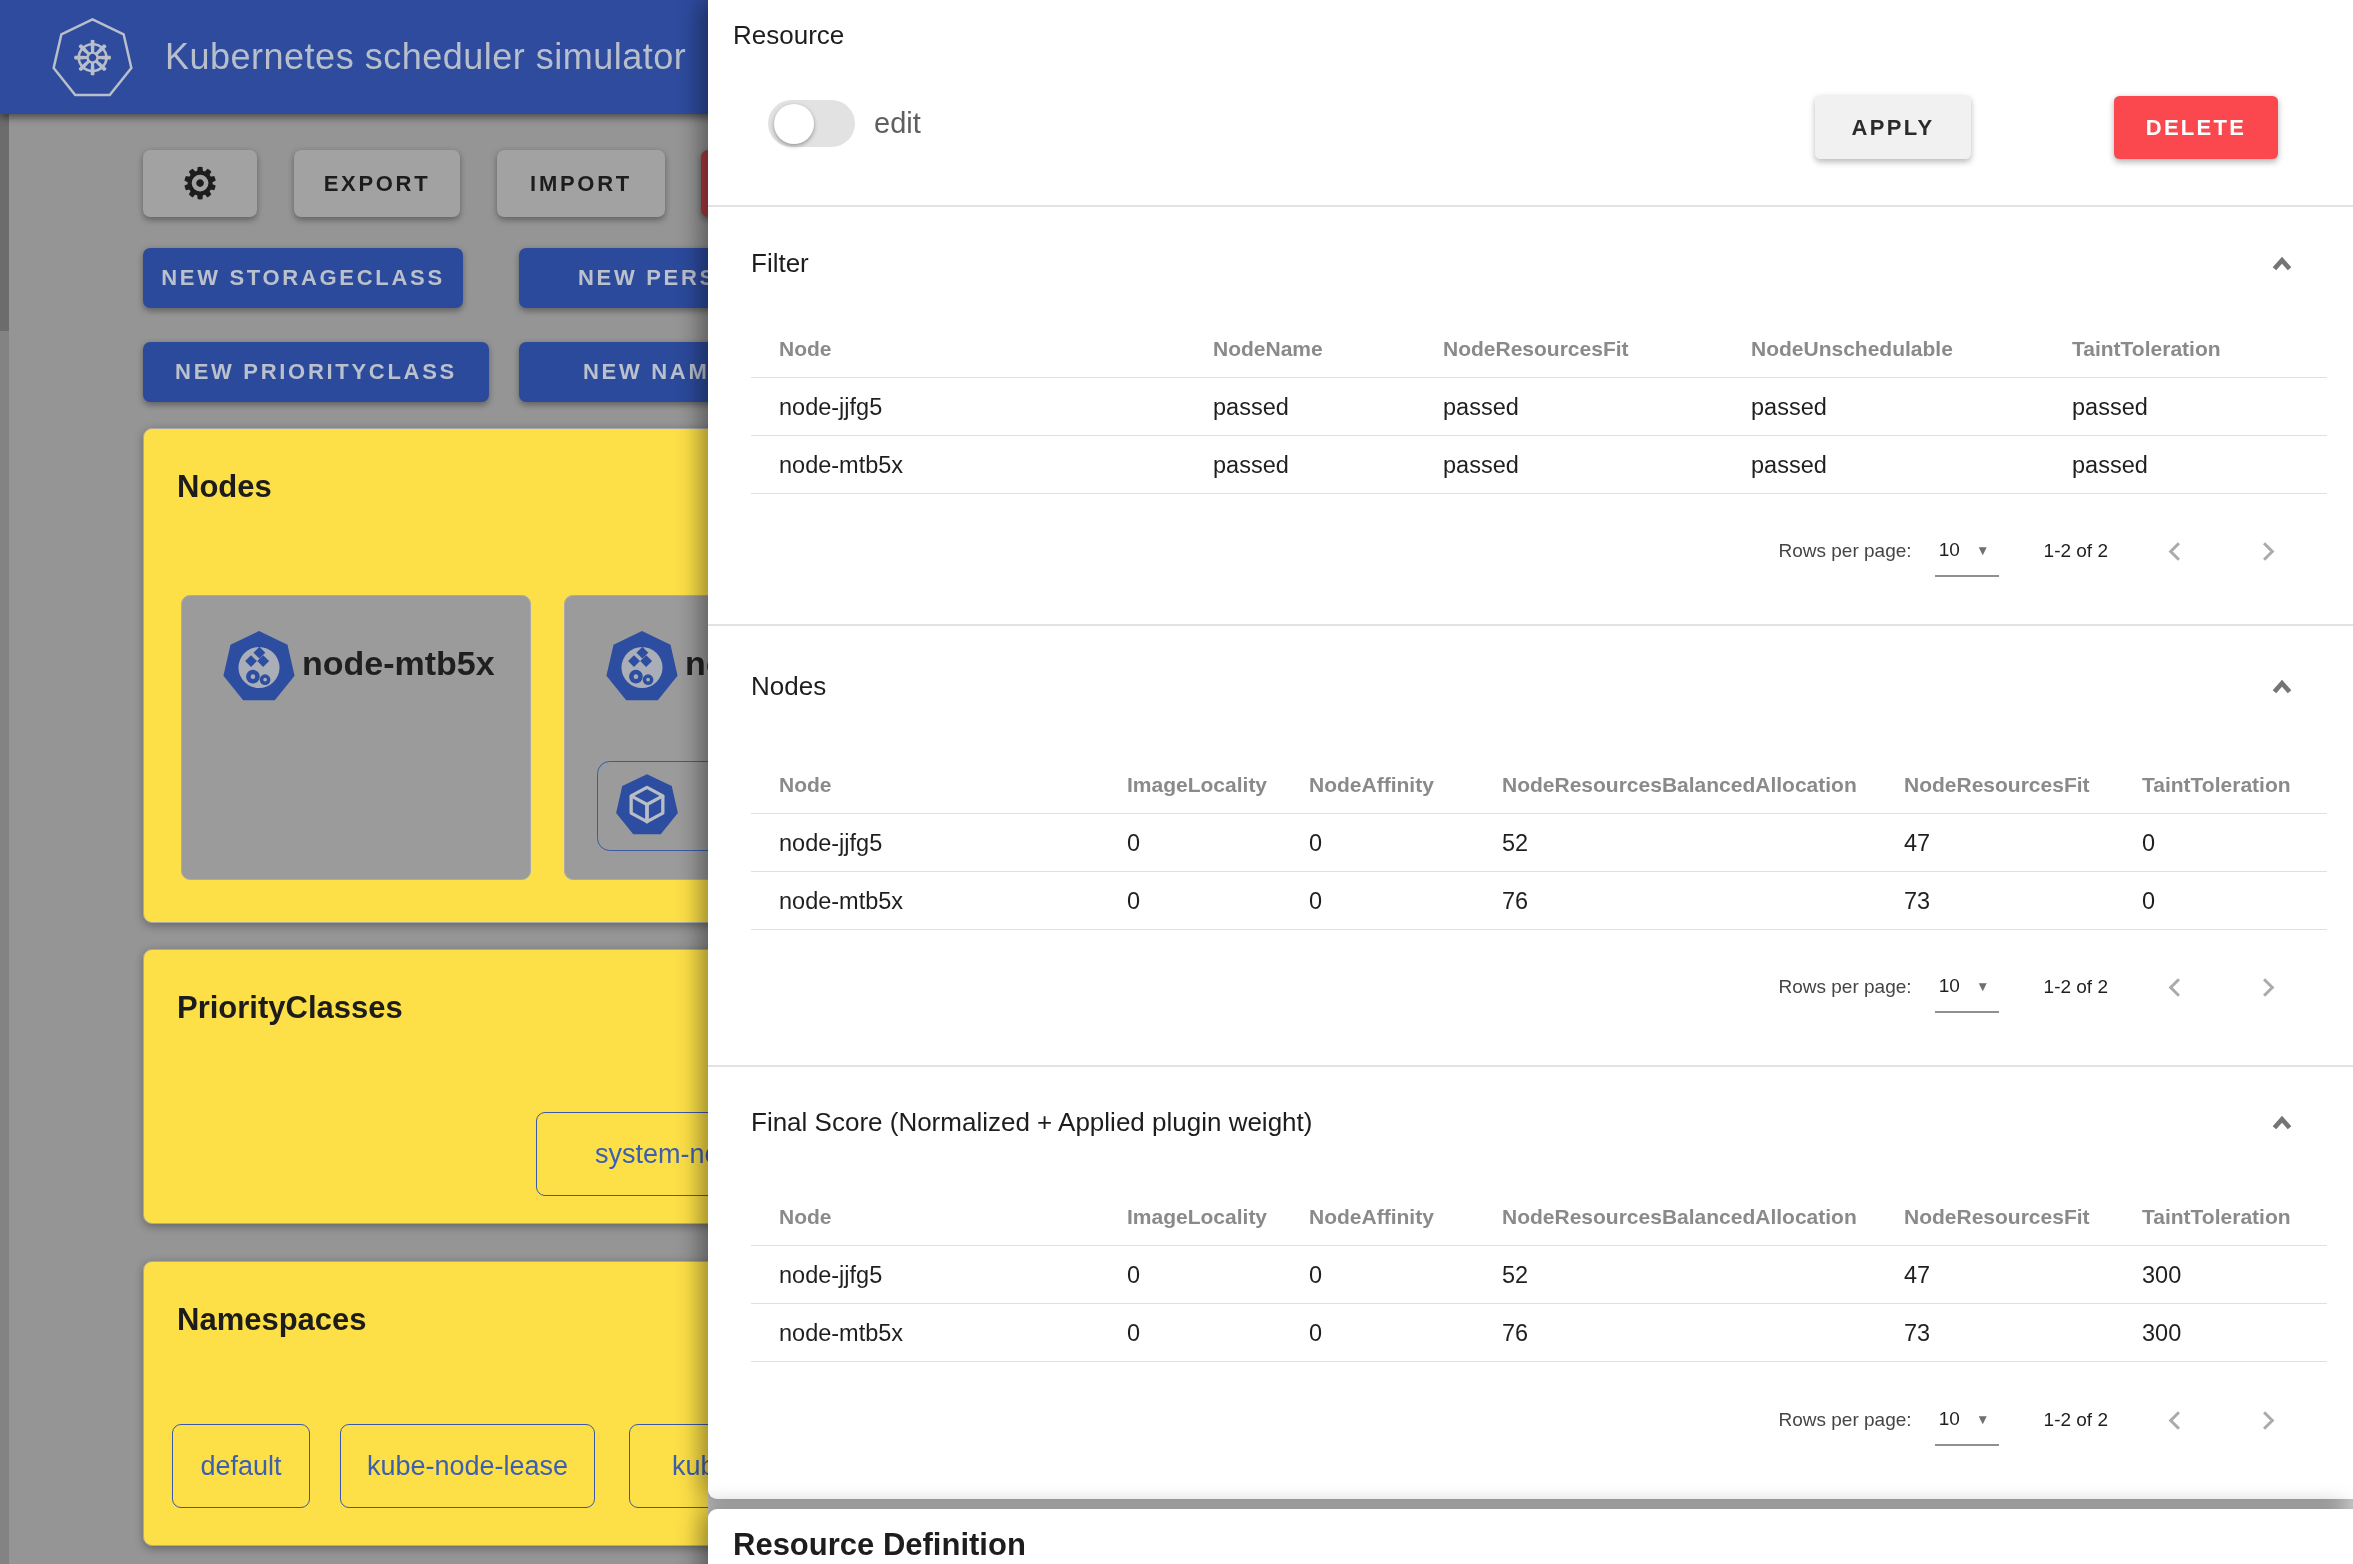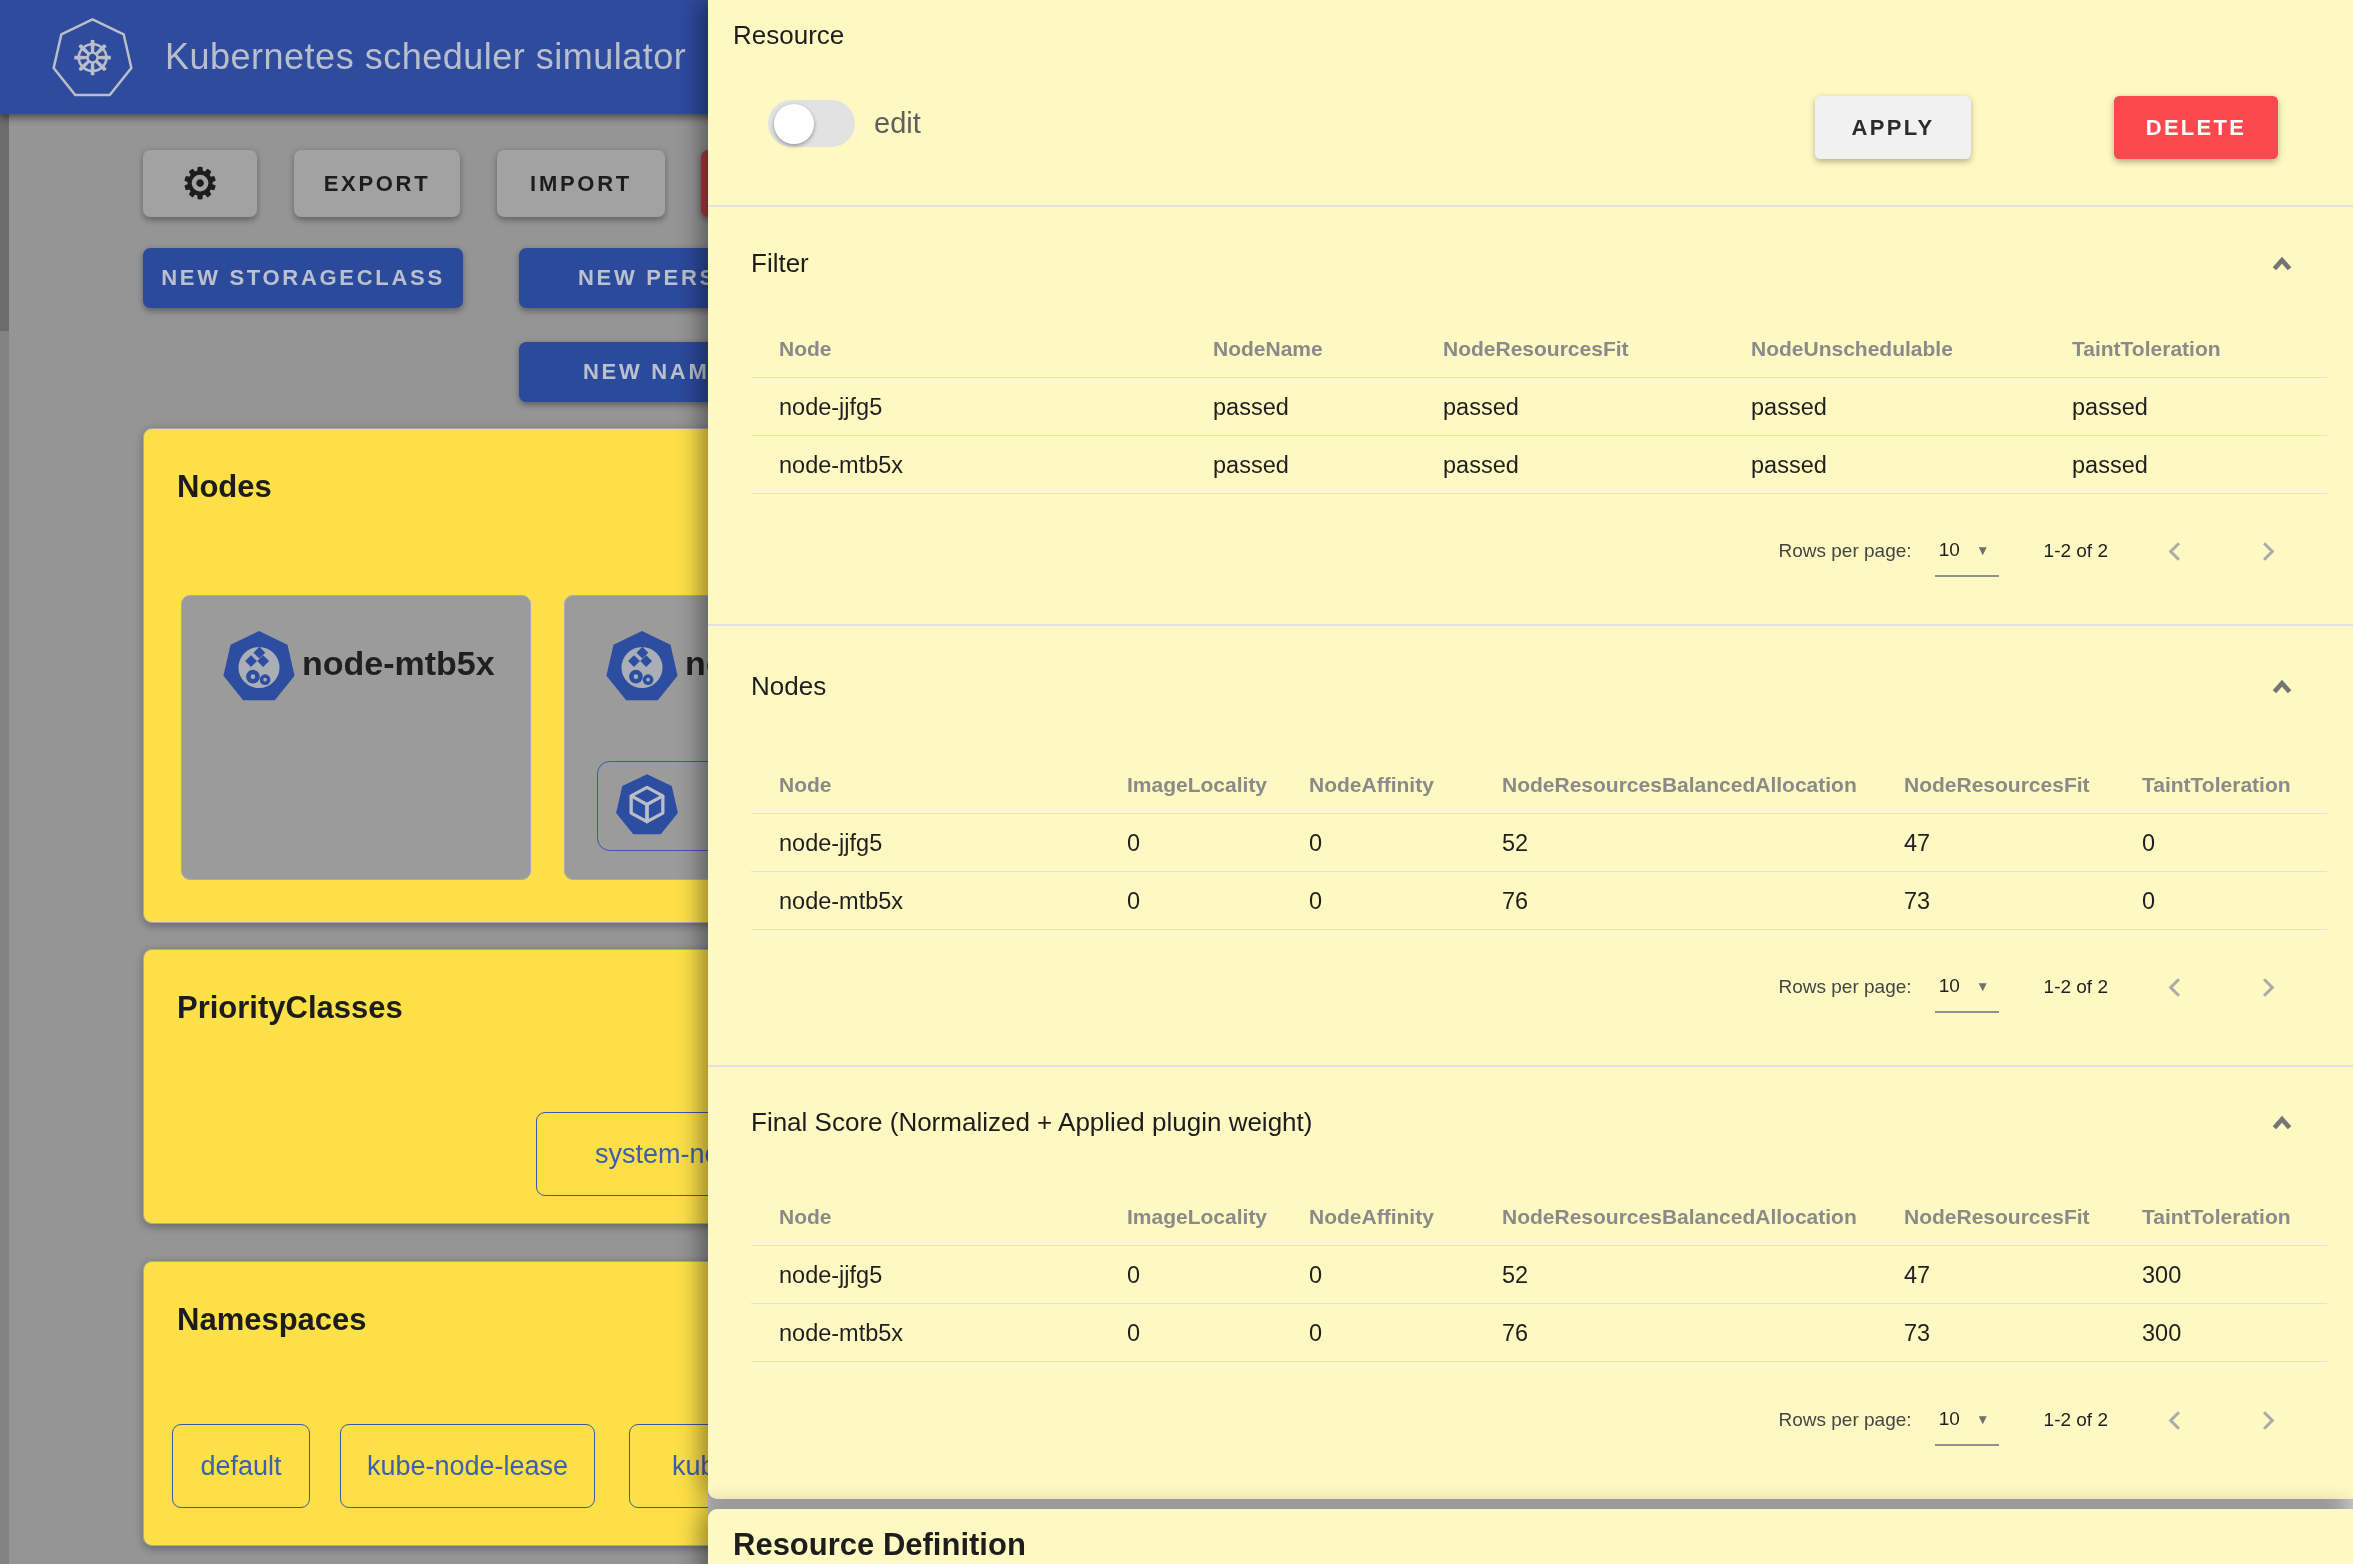--- a/index.html
+++ b/index.html
@@ -33,21 +33,21 @@
   .node-name{position:absolute;height:63px;line-height:63px;font-size:34px;font-weight:700;color:#1f1f1f;}
   .pod-chip{position:absolute;border:1.8px solid #3b59a6;border-radius:12.7px;display:flex;align-items:center;}
   .pod-label{font-size:29px;color:#3d5fb0;}
 
   .chip{position:absolute;border:1.8px solid #3b59a6;border-radius:9px;display:flex;align-items:center;
         justify-content:center;font-size:27px;color:#3d5fb0;}
   .chip-cut{justify-content:flex-start;}
 
   
   .drawer{position:absolute;left:708px;top:0;width:1645px;height:1565px;background:#cfcfcf;z-index:10;}
-  .dcard{position:absolute;left:0;width:1645px;background:#fef9c3;
+  .dcard{position:absolute;left:0;width:1645px;background:#ffffff;
          box-shadow:-7.2px 0 23.5px rgba(0,0,0,.40);}
   .dcard1{top:0;height:1499px;border-radius:0 0 0 9px;}
   .dcard2{top:1509px;height:109px;border-radius:9px 0 0 0;}
 
   .dtitle{position:absolute;font-size:26px;color:#1d1d1d;}
   .divider{position:absolute;left:0;width:1645px;height:1.8px;background:#e2e2e2;}
 
   .switch-track{position:absolute;left:60px;top:100px;width:87px;height:47px;border-radius:23.5px;background:#e2e2e2;}
   .switch-knob{position:absolute;left:66px;top:104px;width:40px;height:40px;border-radius:50%;background:#ffffff;
                box-shadow:0 1.8px 4.5px rgba(0,0,0,.35);}
@@ -106,20 +106,21 @@
 
   <div class="btn btn-light abs" style="left:143px;top:150px;width:114px;height:67px;">
     <span class="gear">⚙</span>
   </div>
   <div class="btn btn-light abs" style="left:294px;top:150px;width:166px;height:67px;">EXPORT</div>
   <div class="btn btn-light abs" style="left:497px;top:150px;width:168px;height:67px;">IMPORT</div>
   <div class="btn btn-red abs" style="left:701px;top:150px;width:81px;height:67px;"></div>
 
   <div class="btn btn-blue abs" style="left:143px;top:248px;width:320px;height:60px;">NEW STORAGECLASS</div>
   <div class="btn btn-blue btn-cut abs" style="left:519px;top:248px;width:344px;height:60px;padding-left:59px;">NEW PERSIS</div>
+  <div class="btn btn-blue abs" style="left:143px;top:342px;width:346px;height:60px;">NEW PRIORITYCLASS</div>
   <div class="btn btn-blue btn-cut abs" style="left:519px;top:342px;width:344px;height:60px;padding-left:64px;">NEW NAMES</div>
 
   <div class="panel-card" style="left:143px;top:428px;width:633px;height:495px;">
     <div class="panel-title">Nodes</div>
 
     <div class="node-card" style="left:37px;top:166px;width:350px;height:285px;">
       <div class="abs" style="left:39px;top:30px;">
         <svg width="76" height="80" viewBox="0 0 100 104">
           <polygon points="50,6 87.5,24.1 96.8,64.7 70.8,97.2 29.2,97.2 3.2,64.7 12.5,24.1" fill="#2d4da1"></polygon>
           <circle cx="50" cy="54" r="27" fill="#a9aeb7"></circle>

